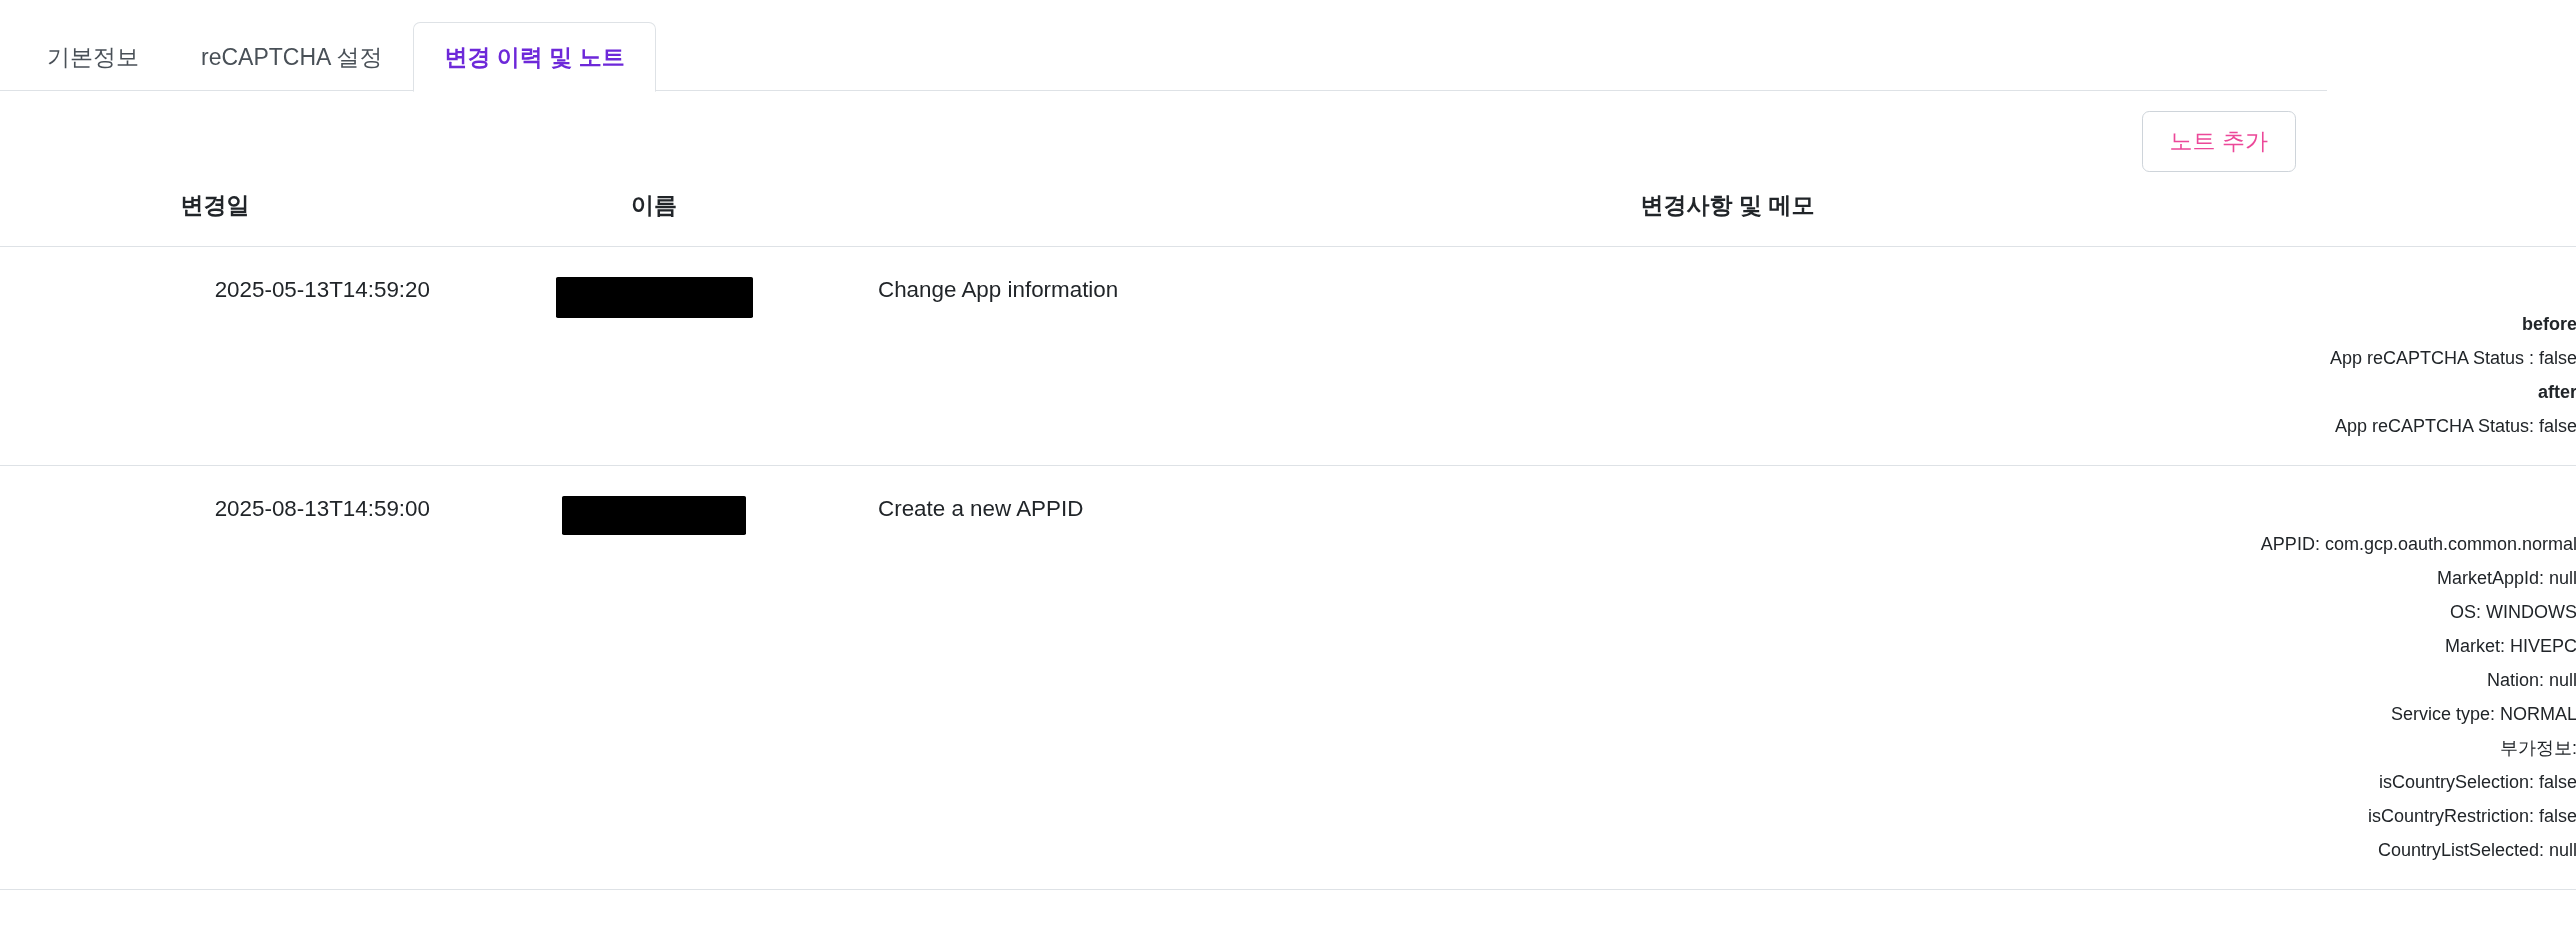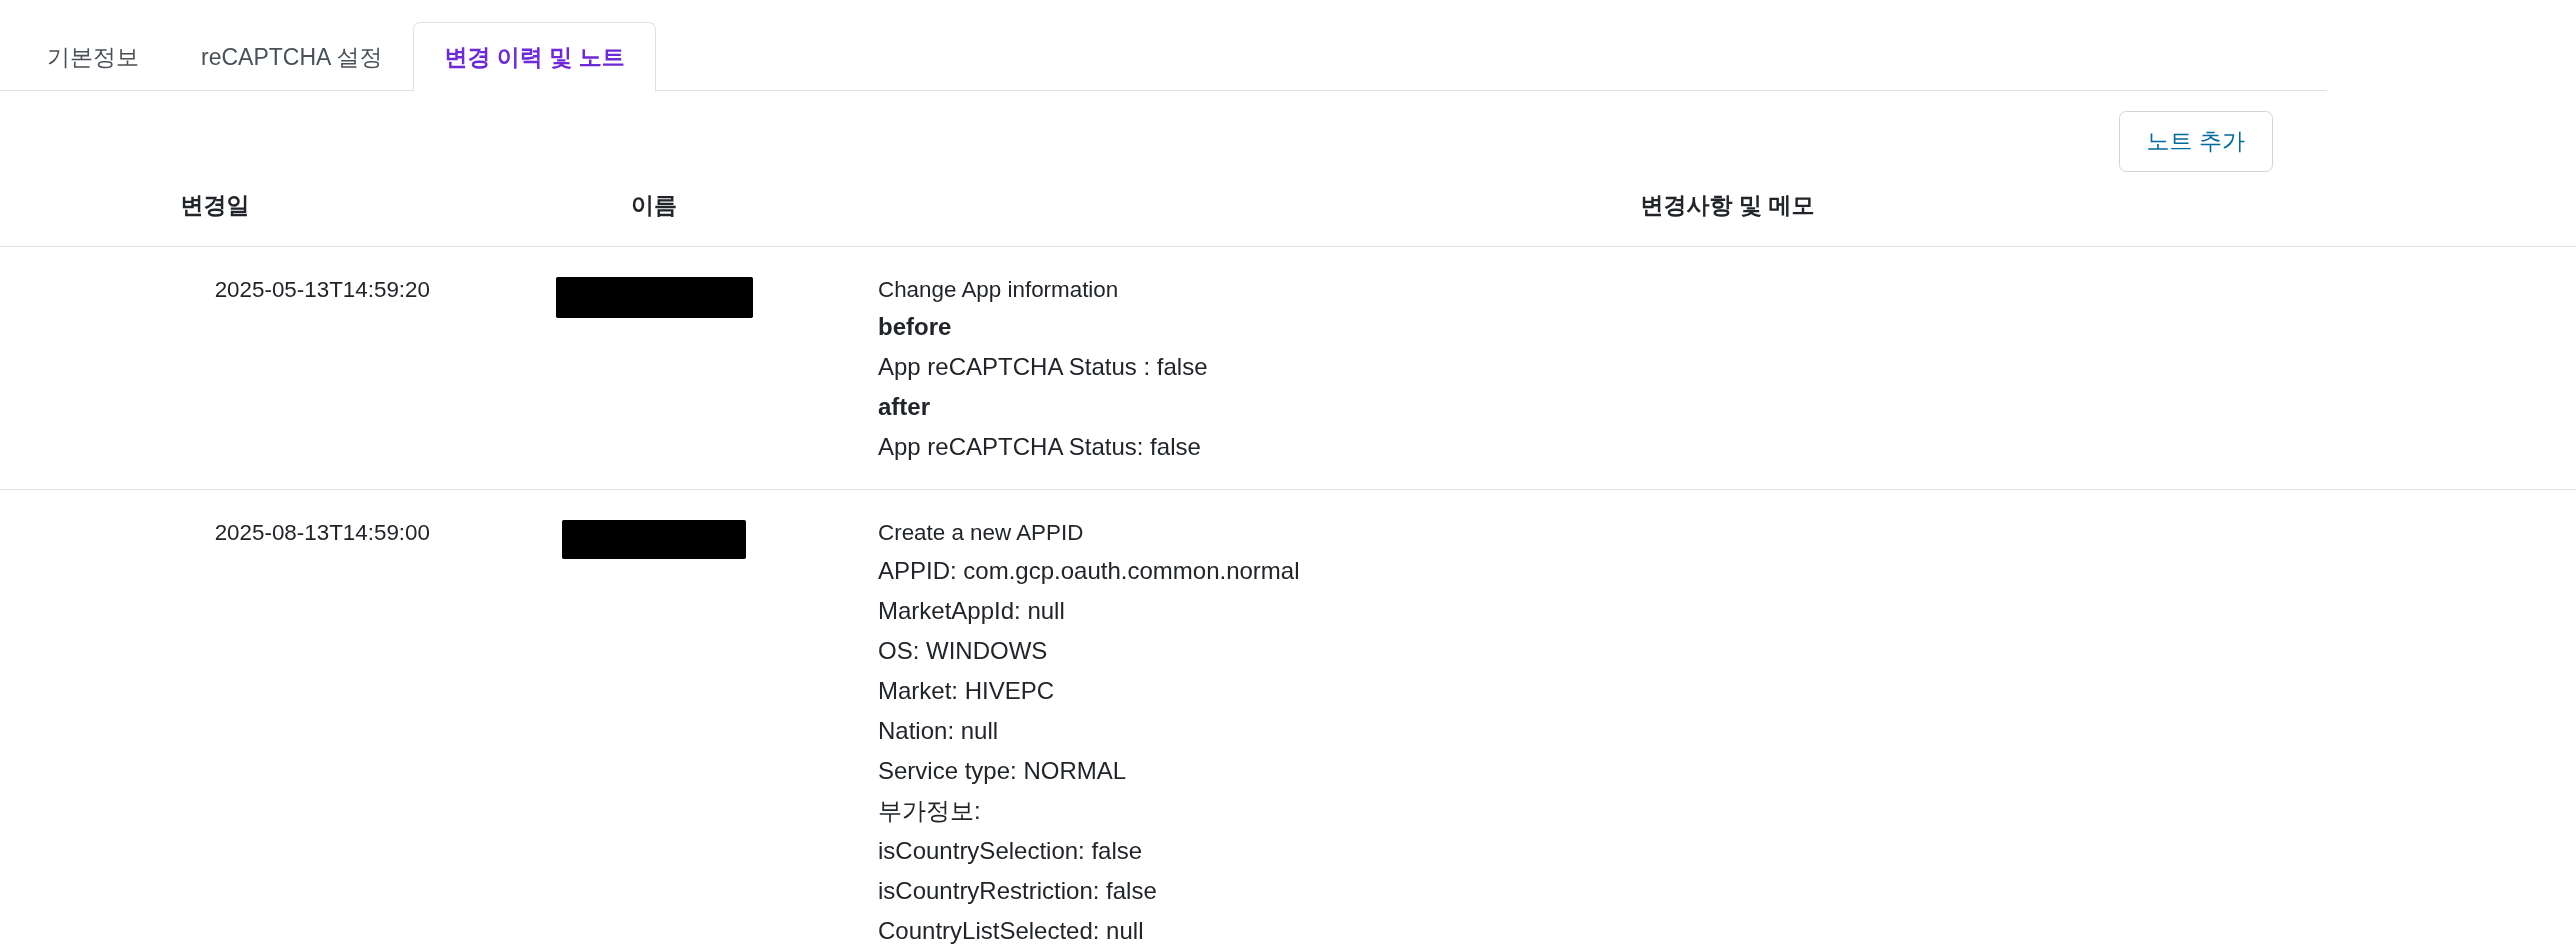--- a/index.html
+++ b/index.html
@@ -52,25 +52,25 @@
     border-bottom-color: #ffffff;
   }
 
   
   .toolbar {
     position: relative;
     height: 86px;
   }
   .add-note-btn {
     position: absolute;
-    right: 54px;
+    right: 31px;
     top: 19.7px;
     font-size: 23px;
     font-family: "Liberation Sans", sans-serif;
-    color: #0369a1;
+    color: #ec4899;
     background: #ffffff;
     border: 1.8px solid #ced4da;
     border-radius: 7.2px;
     padding: 14.3px 27px;
     cursor: pointer;
     white-space: nowrap;
   }
 
   
   .table-wrap {
@@ -108,24 +108,25 @@
     background: #000000;
     border-radius: 1.8px;
   }
   td.memo-cell { padding-left: 14.3px; }
   .memo-title {
     font-weight: normal;
     font-size: 22.4px;
     margin-bottom: 12.5px;
   }
   .memo-line {
-    font-size: 24px;
+    font-size: 18px;
     line-height: 1.0;
     margin-bottom: 16px;
     white-space: pre-wrap;
+    text-align: right;
   }
   .memo-line.bold { font-weight: bold; }
   .memo-line:last-child { margin-bottom: 0; }
 </style>
 </head>
 <body>
 
 <div class="page">
 
   <div class="tabbar">

